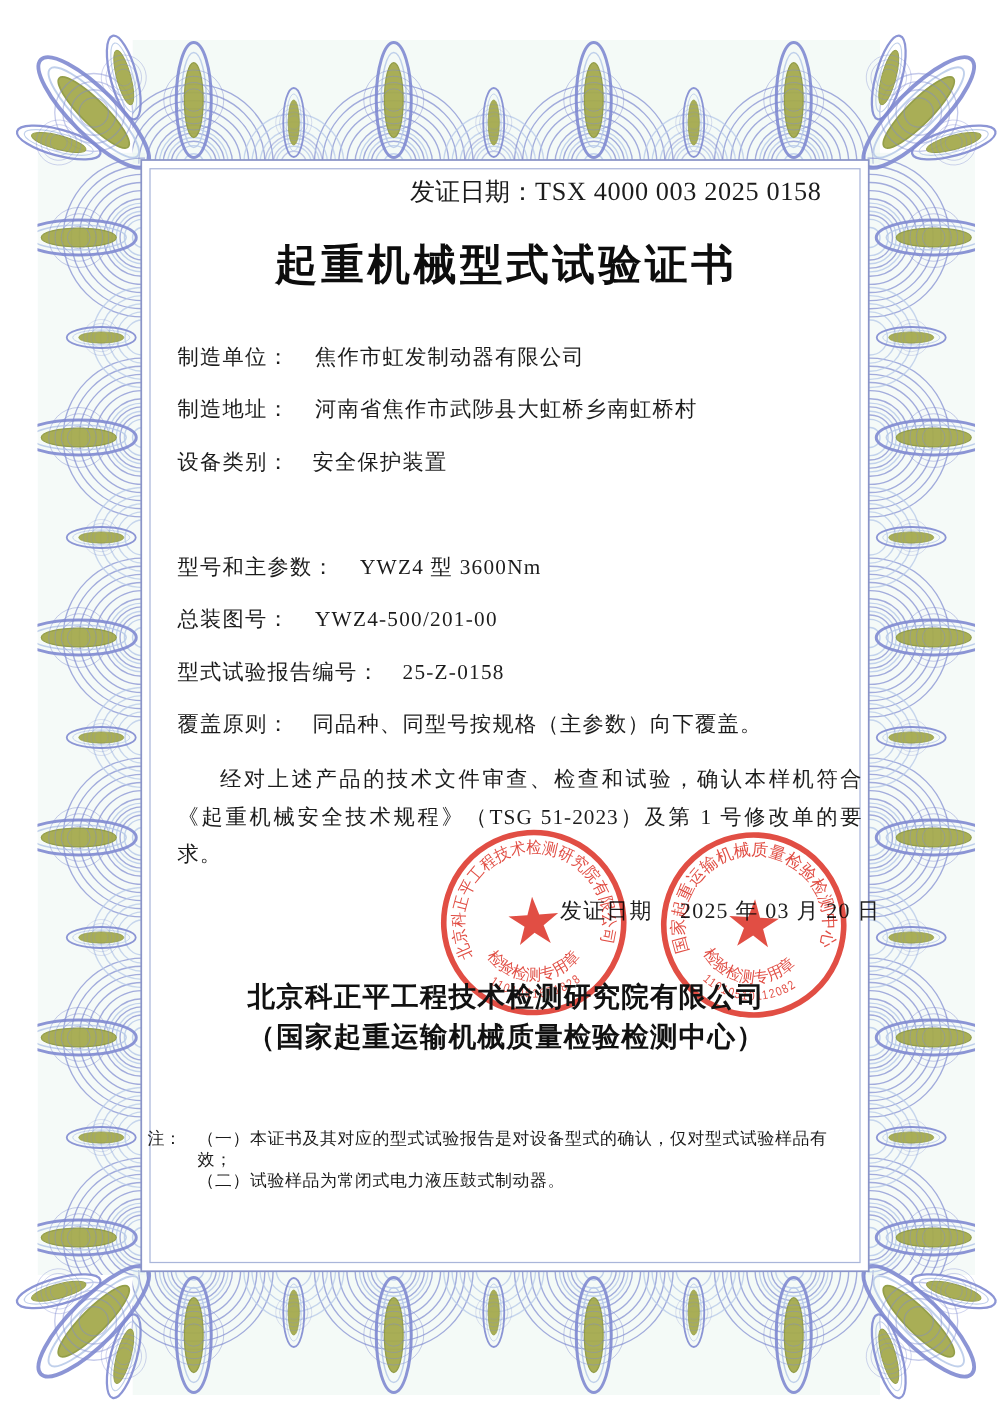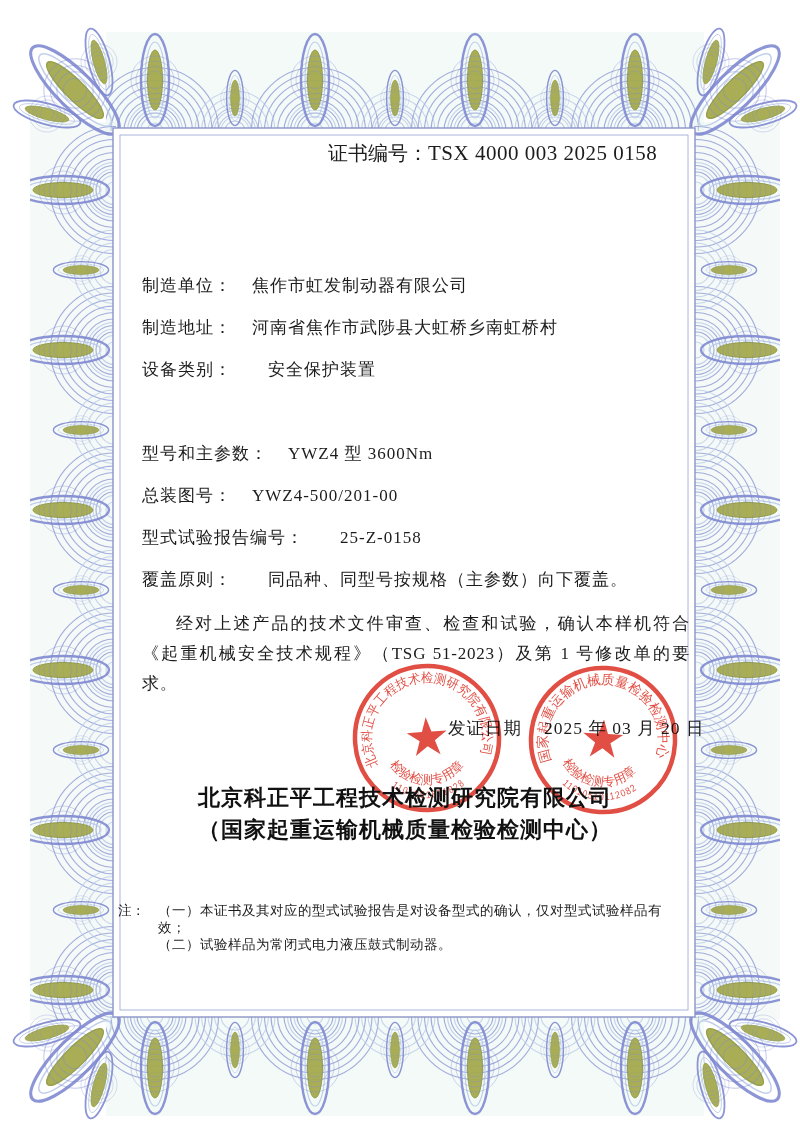--- a/index.html
+++ b/index.html
@@ -11,21 +11,21 @@
 
   .certno{left:328px;top:140px;font-size:20px;white-space:nowrap;}
   .certno .num{font-size:21px;letter-spacing:.5px;}
 
   .title{left:115px;top:189px;width:580px;text-align:center;
          font-family:"Liberation Sans",sans-serif;font-weight:bold;
          font-size:34px;letter-spacing:3px;color:#0d0d0d;white-space:nowrap;}
 
   .frow{position:absolute;left:142px;font-size:17px;letter-spacing:1px;white-space:nowrap;}
   .frow .fv{margin-left:20px;}
-  .frow.gap .fv{margin-left:36px;}
+  .frow.gap .fv{margin-left:18px;}
 
   .statement{left:142px;top:609px;width:548px;font-size:17px;line-height:30px;
              text-indent:2em;letter-spacing:.8px;text-align:justify;}
 
   .dateline{left:448px;top:716px;font-size:17.5px;letter-spacing:1px;white-space:nowrap;z-index:1;}
   .dateline .dval{margin-left:22px;}
 
   .seal{position:absolute;width:164px;height:164px;z-index:3;
         mix-blend-mode:multiply;opacity:.88;}
   .seal text{fill:#dd352a;font-family:"Liberation Sans",sans-serif;}
@@ -835,23 +835,24 @@
         <circle r="19" fill="none" stroke="#7f8ad0" stroke-width="0.8" opacity="0.45"></circle>
         <circle r="24" fill="none" stroke="#7f8ad0" stroke-width="0.8" opacity="0.45"></circle>
       </g>
       <rect x="113" y="128" width="582" height="889" fill="#ffffff" stroke="#8a94c8" stroke-width="1.4"></rect>
       <rect x="120" y="135" width="568" height="875" fill="none" stroke="#aab6da" stroke-width="1"></rect>
     </svg>
 
   <div class="content">
 
     <div class="abs certno">
-      <span>证书编号：</span><span class="num">TSX 4000 003 2025 0158</span>
+      <span>发证日期：</span><span class="num">TSX 4000 003 2025 0158</span>
     </div>
 
+    <div class="abs title">起重机械型式试验证书</div>
 
     <div class="frow" style="top:274px">
       <span class="fl">制造单位：</span><span class="fv">焦作市虹发制动器有限公司</span>
     </div>
     <div class="frow" style="top:316px">
       <span class="fl">制造地址：</span><span class="fv">河南省焦作市武陟县大虹桥乡南虹桥村</span>
     </div>
     <div class="frow gap" style="top:358px">
       <span class="fl">设备类别：</span><span class="fv">安全保护装置</span>
     </div>

